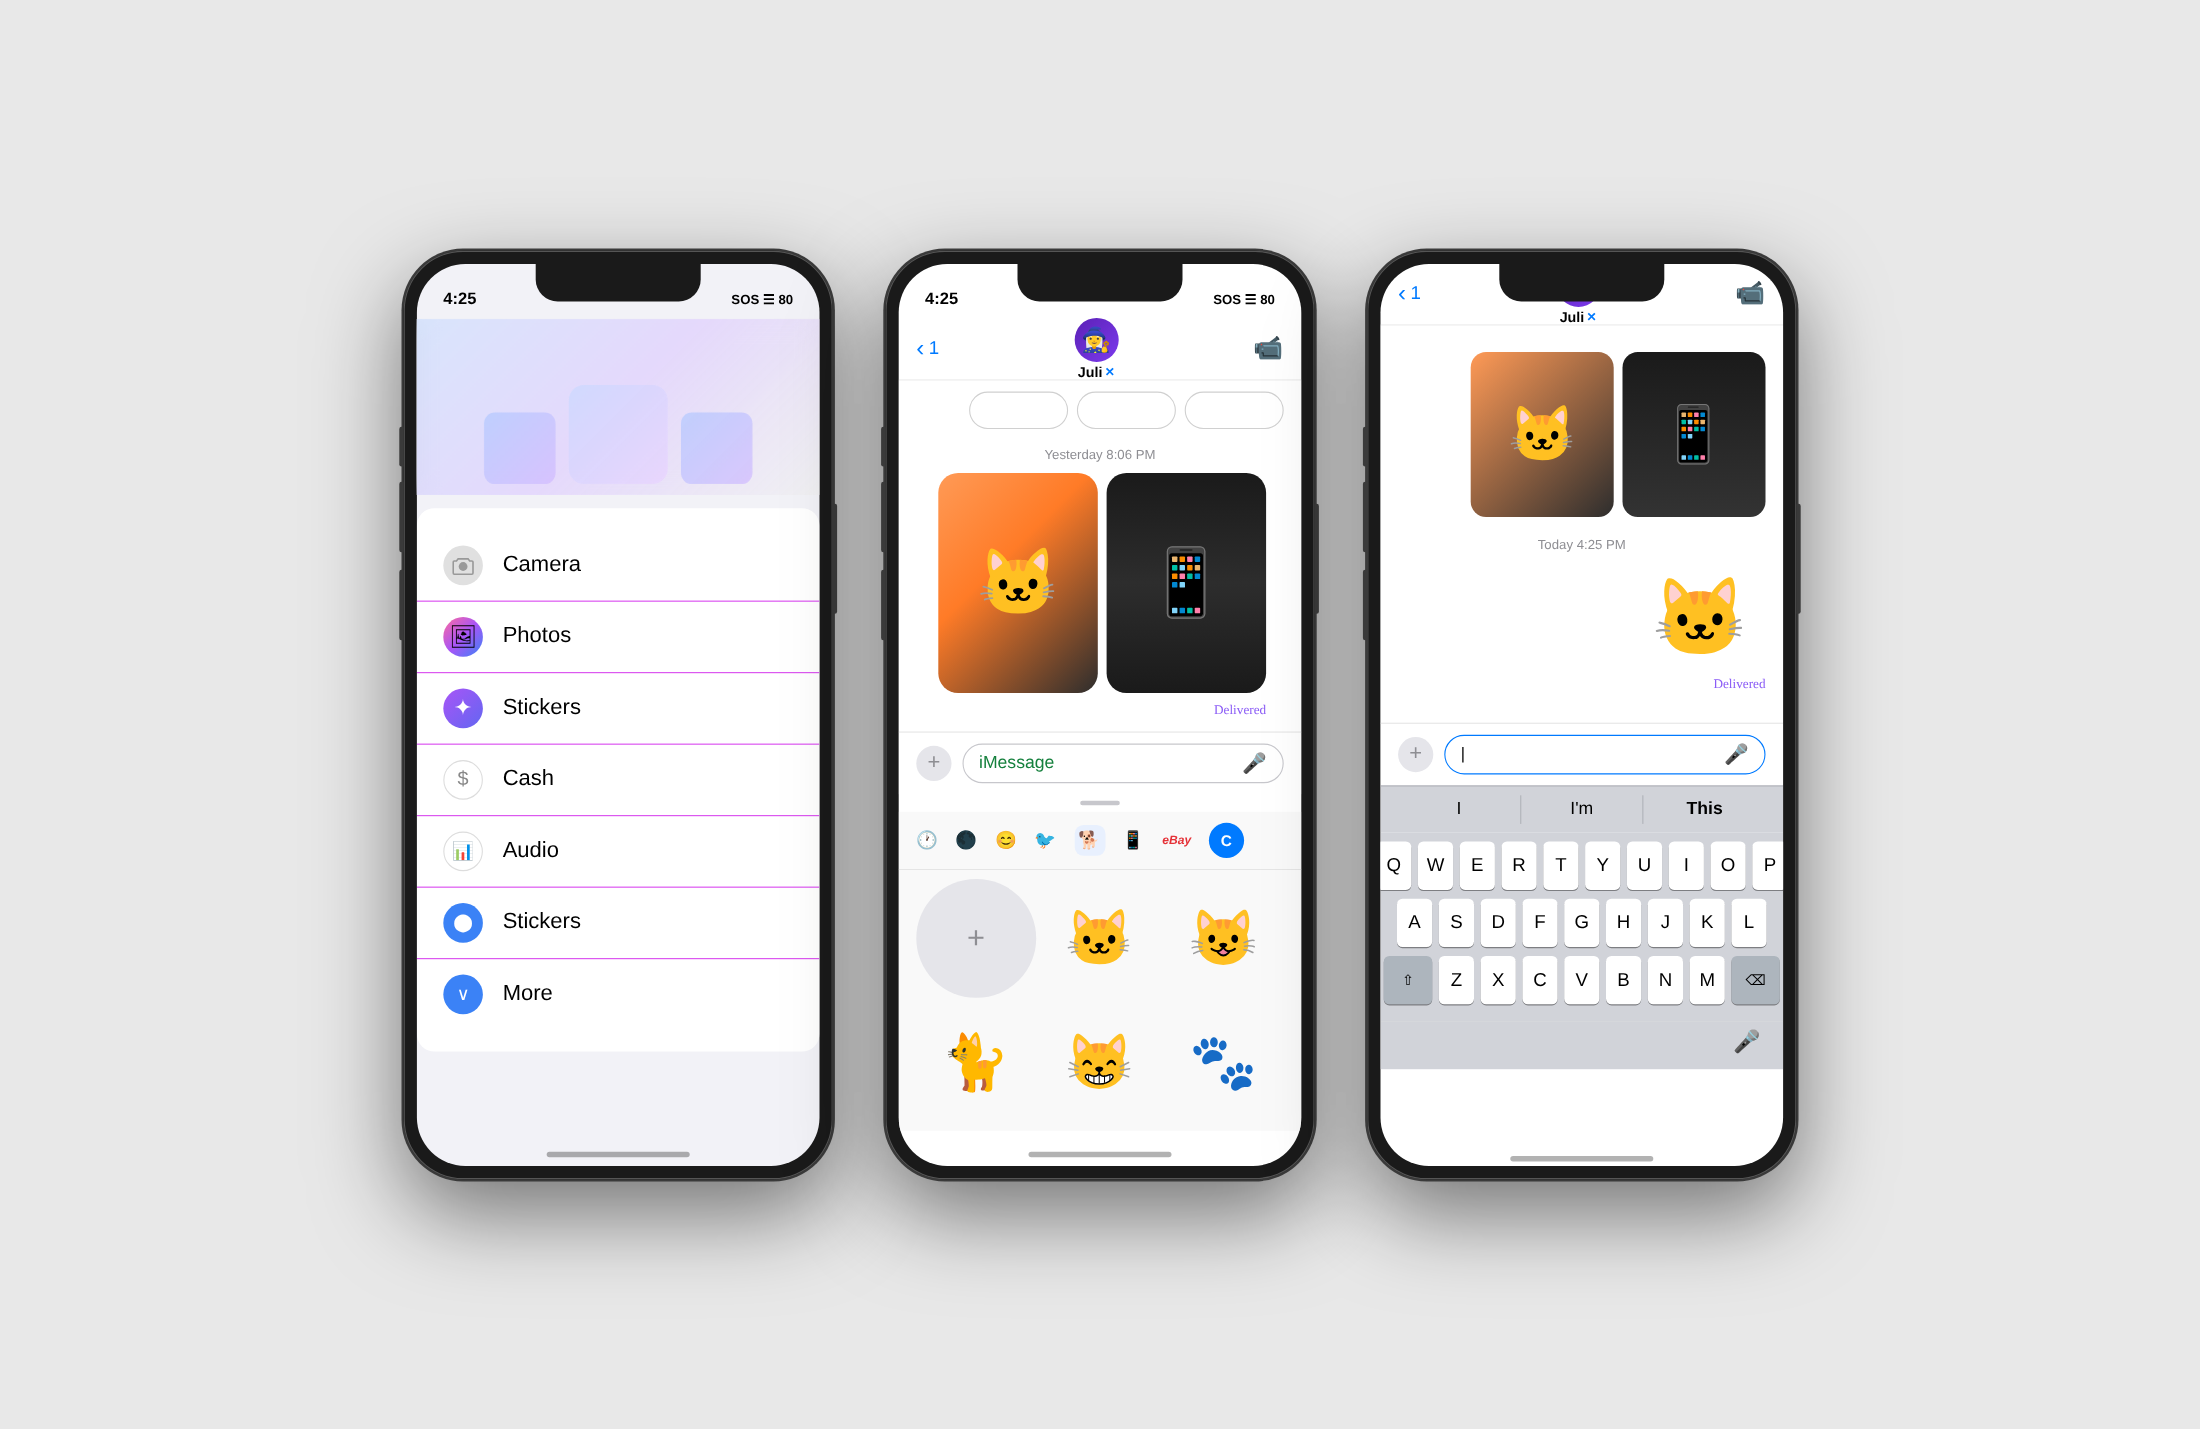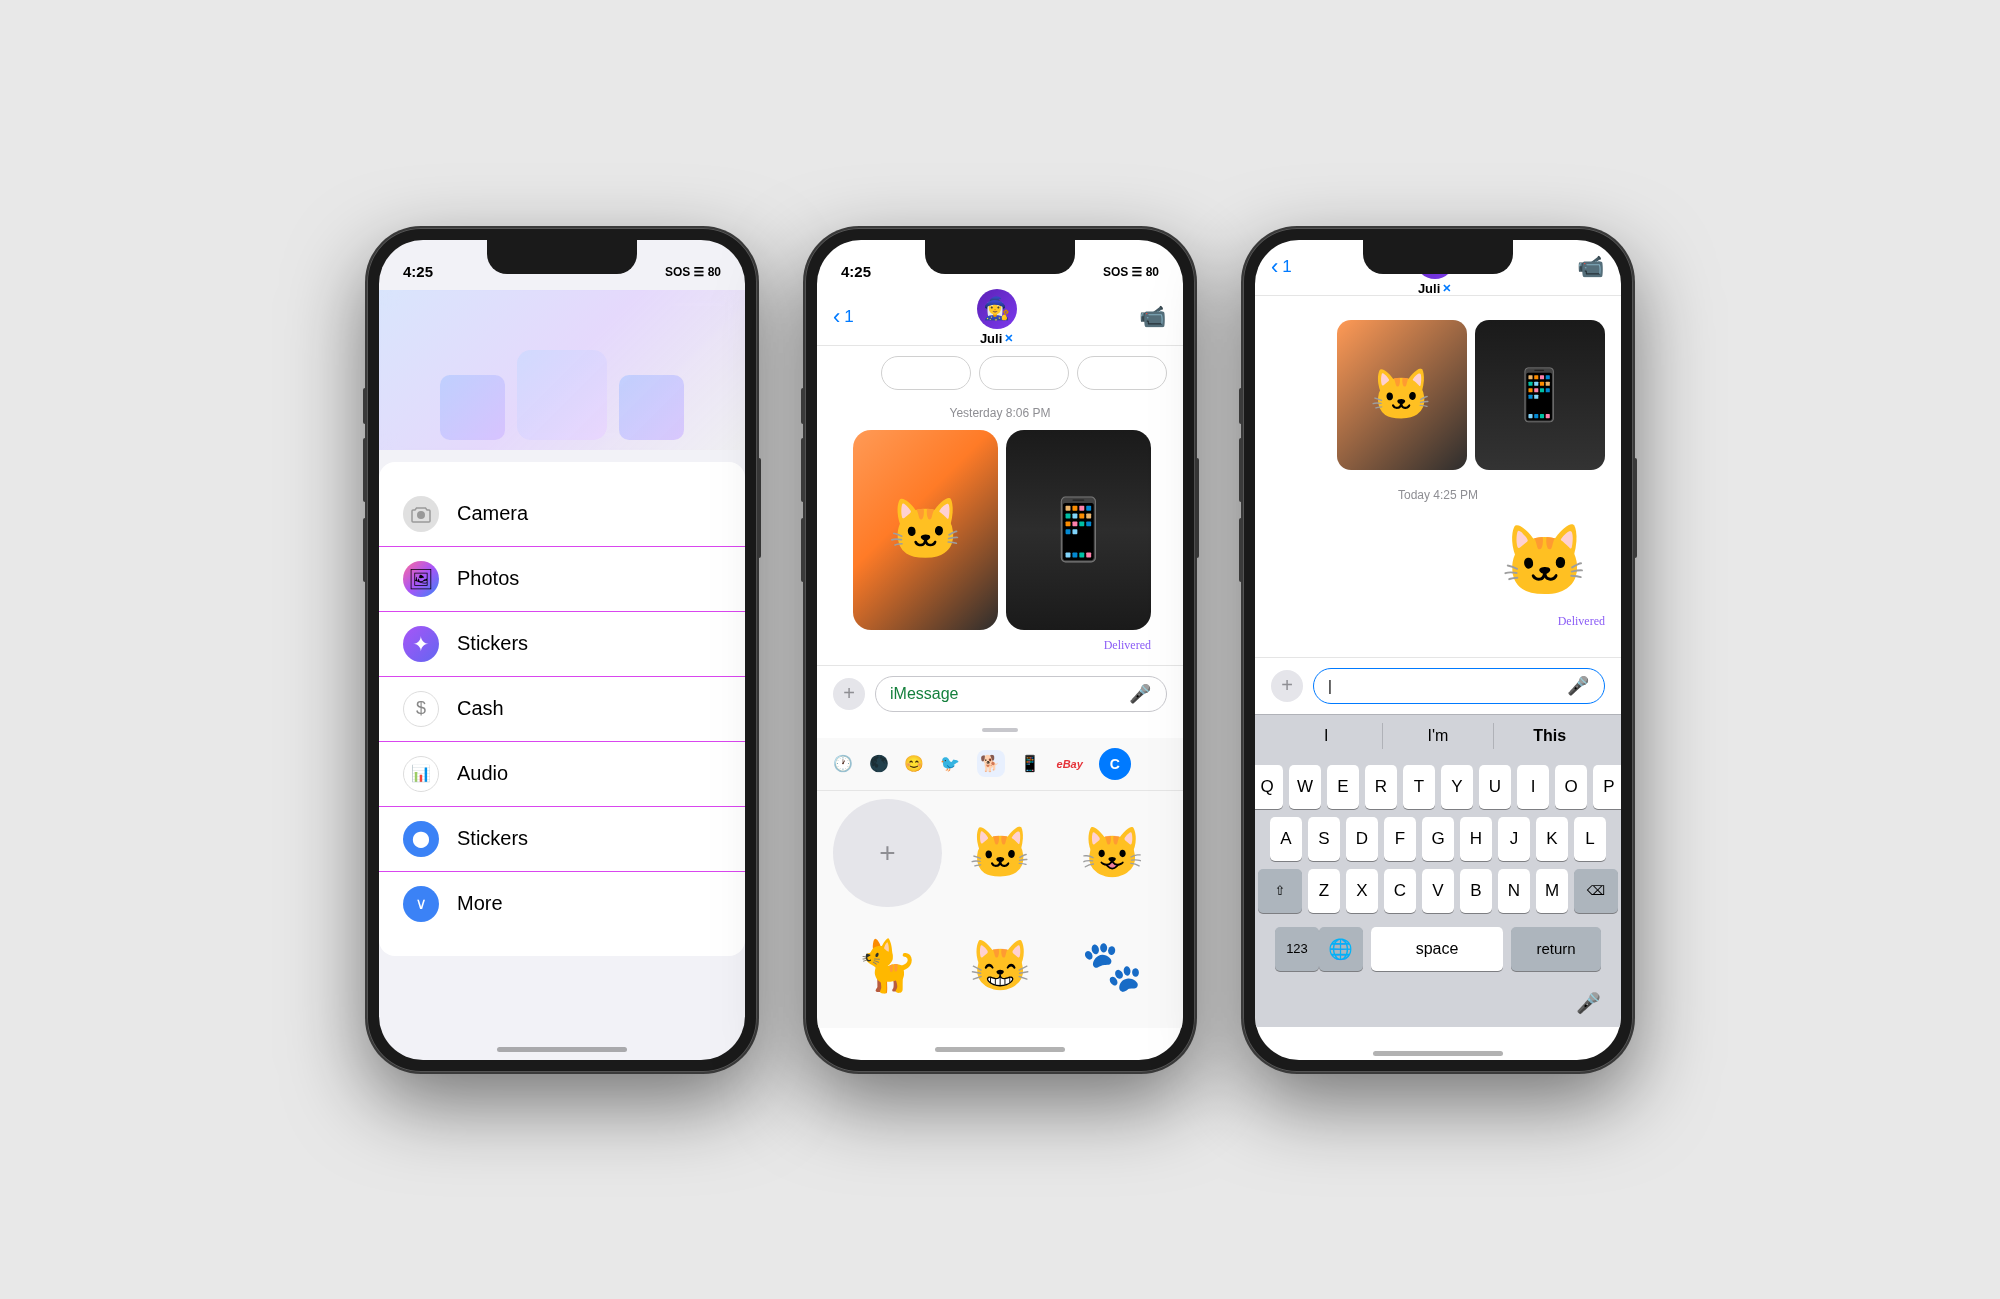--- a/index.html
+++ b/index.html
@@ -815,26 +815,20 @@
           <div class="key">Z</div>
           <div class="key">X</div>
           <div class="key">C</div>
           <div class="key">V</div>
           <div class="key">B</div>
           <div class="key">N</div>
           <div class="key">M</div>
           <div class="key key-special key-delete">⌫</div>
         </div>
 
-        <div class="bottom-bar">
-          <div class="key key-special key-123" style="height:44px;min-width:44px;max-width:44px;display:flex;align-items:center;justify-content:center;border-radius:5px;box-shadow:0 1px 0 rgba(0,0,0,0.4);font-size:13px;">123</div>
-          <div class="globe-key">🌐</div>
-          <div class="space-key">space</div>
-          <div class="key key-return">return</div>
-        </div>
       </div>
 
       <div style="display:flex; justify-content:flex-end; padding:6px 20px 12px; background:#d1d3d9;">
         <span style="font-size:20px;">🎤</span>
       </div>
 
       <div class="home-indicator" style="bottom:4px;"></div>
     </div>
   </div>
 

